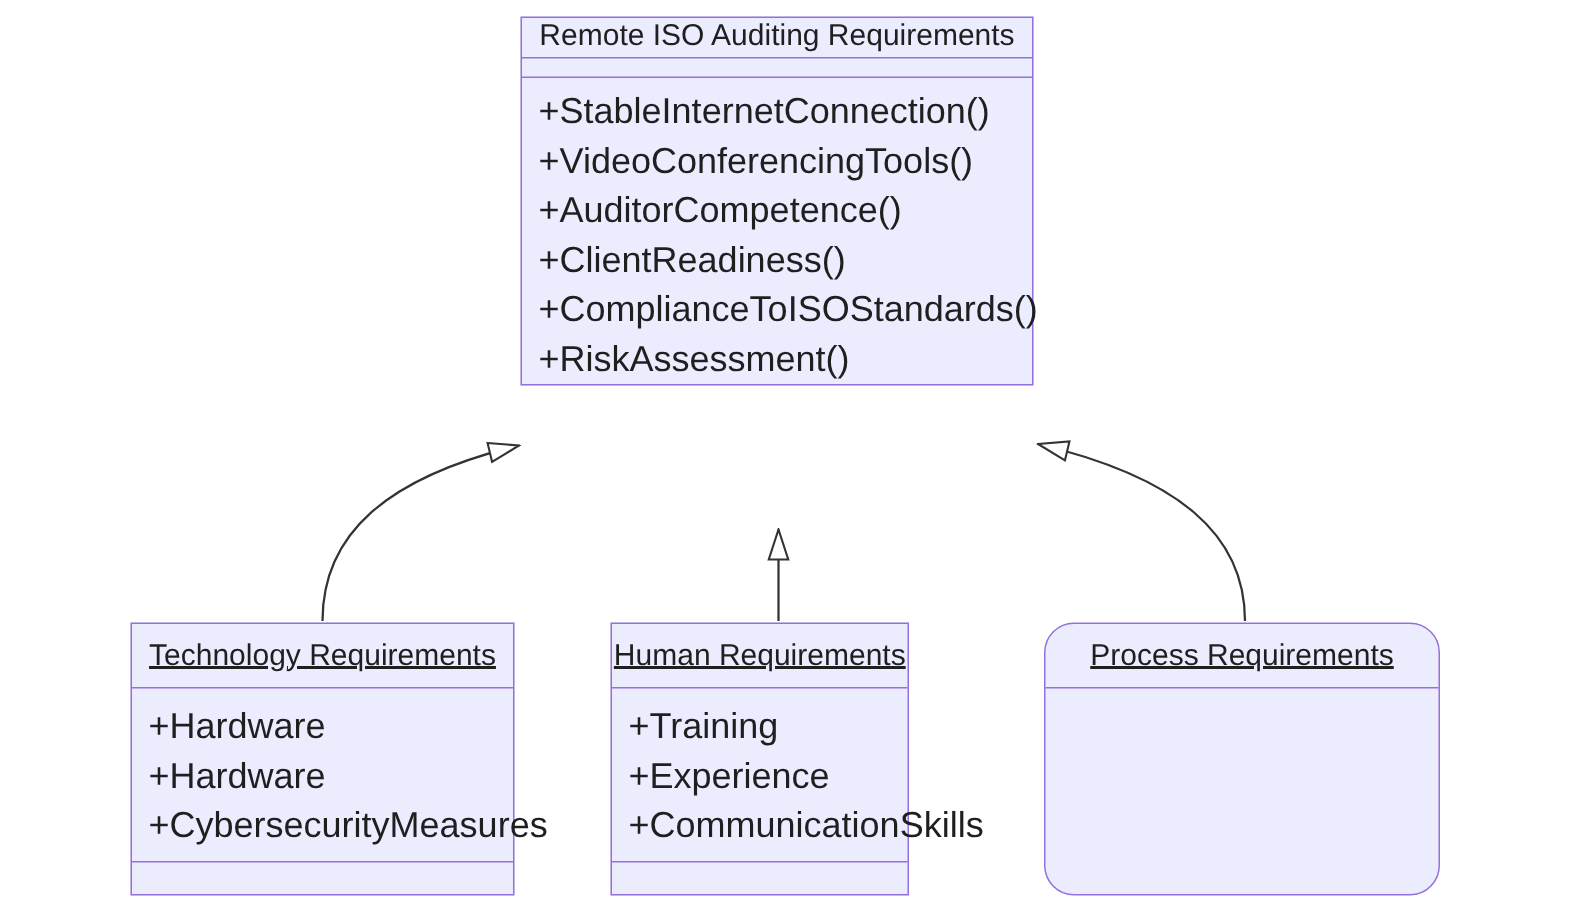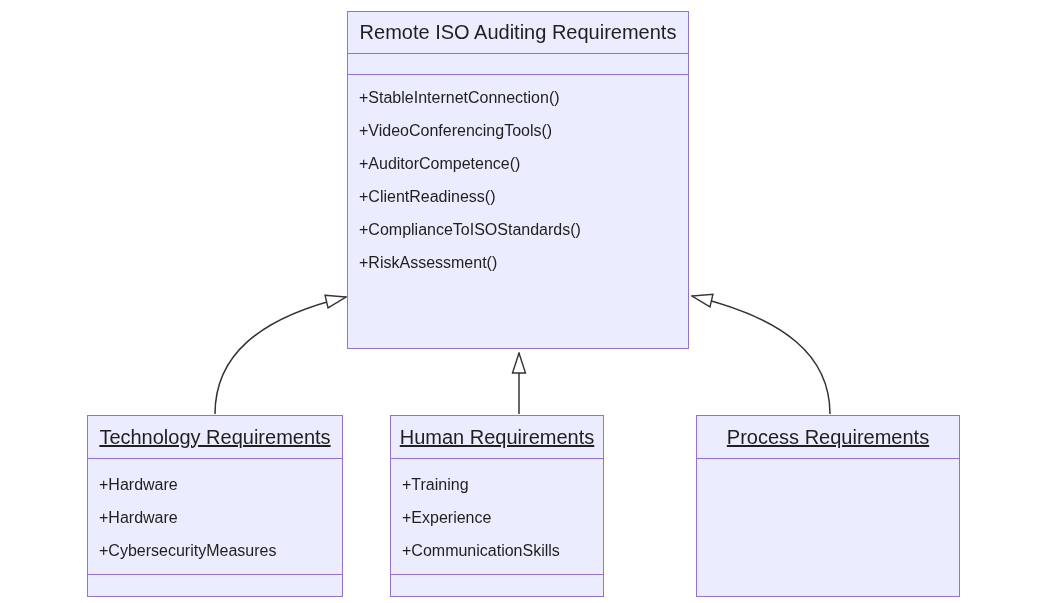--- a/index.html
+++ b/index.html
@@ -44,32 +44,32 @@
   }
   .uml-sec.divided {
     border-bottom: 1px solid #9370DB;
   }
   .uml-members {
     box-sizing: border-box;
     padding: 6px 0 0 0;
     flex: 1;
   }
   .member {
-    font-size: 16px;
+    font-size: 24px;
     line-height: 33px;
     padding: 0 11px;
     white-space: nowrap;
   }
   
-  #class-main       { left: 347px; top: 11px;  width: 342px; height: 338px; }
+  #class-main       { left: 347px; top: 11px;  width: 342px; height: 246px; }
   #class-main .uml-title { height: 42px; }
   #class-main .empty-attrs { height: 21px; }
   #class-technology { left: 87px;  top: 415px; width: 256px; height: 182px; }
-  #class-human      { left: 390px; top: 415px; width: 214px; height: 182px; }
-  #class-process    { left: 696px; top: 415px; width: 264px; height: 182px; }
+  #class-human      { left: 407px; top: 415px; width: 199px; height: 182px; }
+  #class-process    { left: 696px; top: 415px; width: 264px; height: 182px; border-radius: 20px; }
   .bottom-class .uml-title { height: 43px; text-decoration: underline; }
   .bottom-class .uml-members { padding-top: 9px; }
   .bottom-class .empty-methods { height: 21px; }
 </style>
 </head>
 <body>
 
 <div class="canvas">
 
   <svg class="edges" width="1046" height="603" viewBox="0 0 1046 603">

